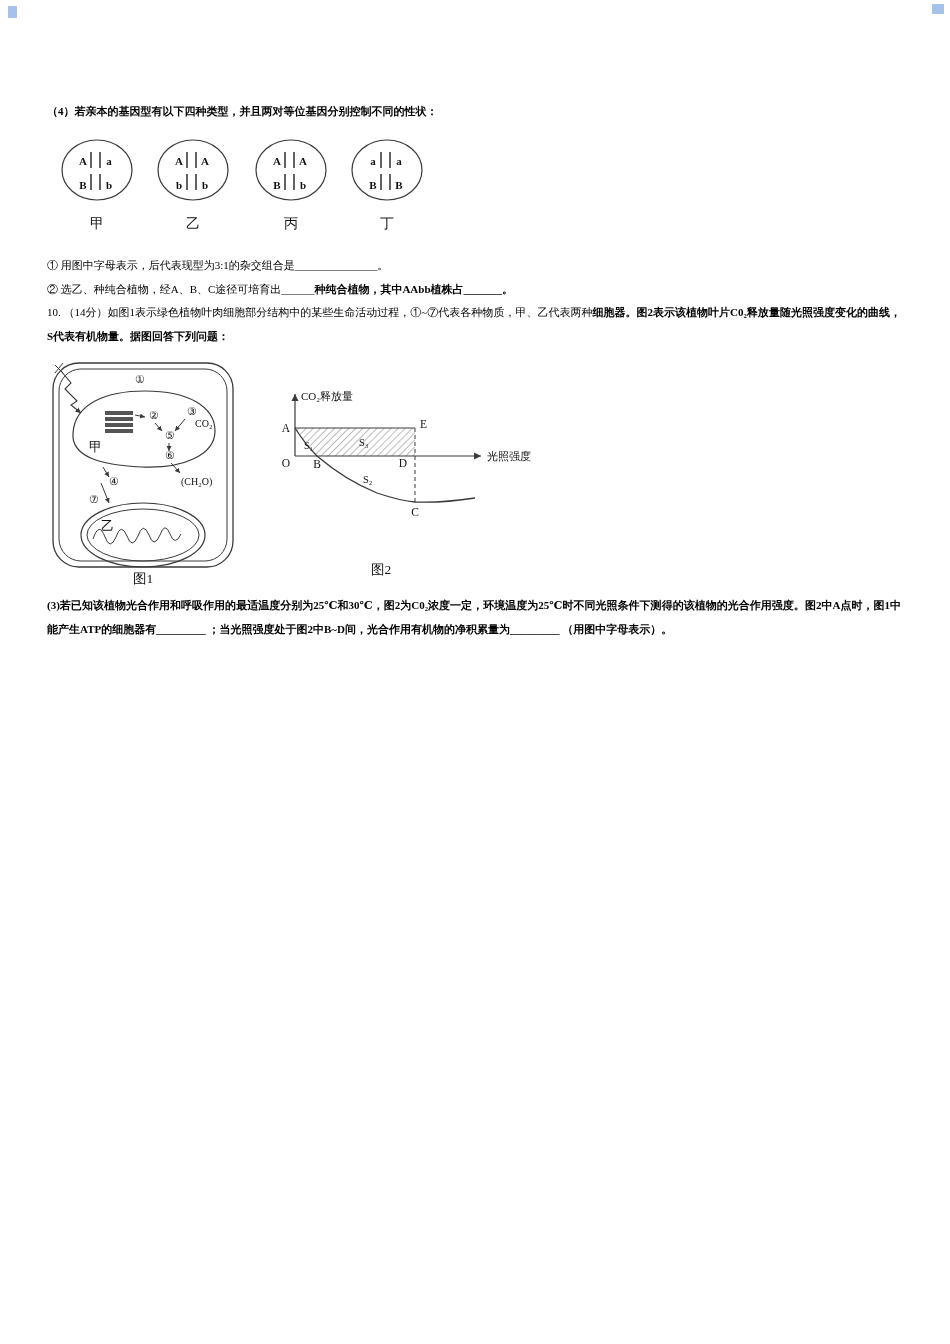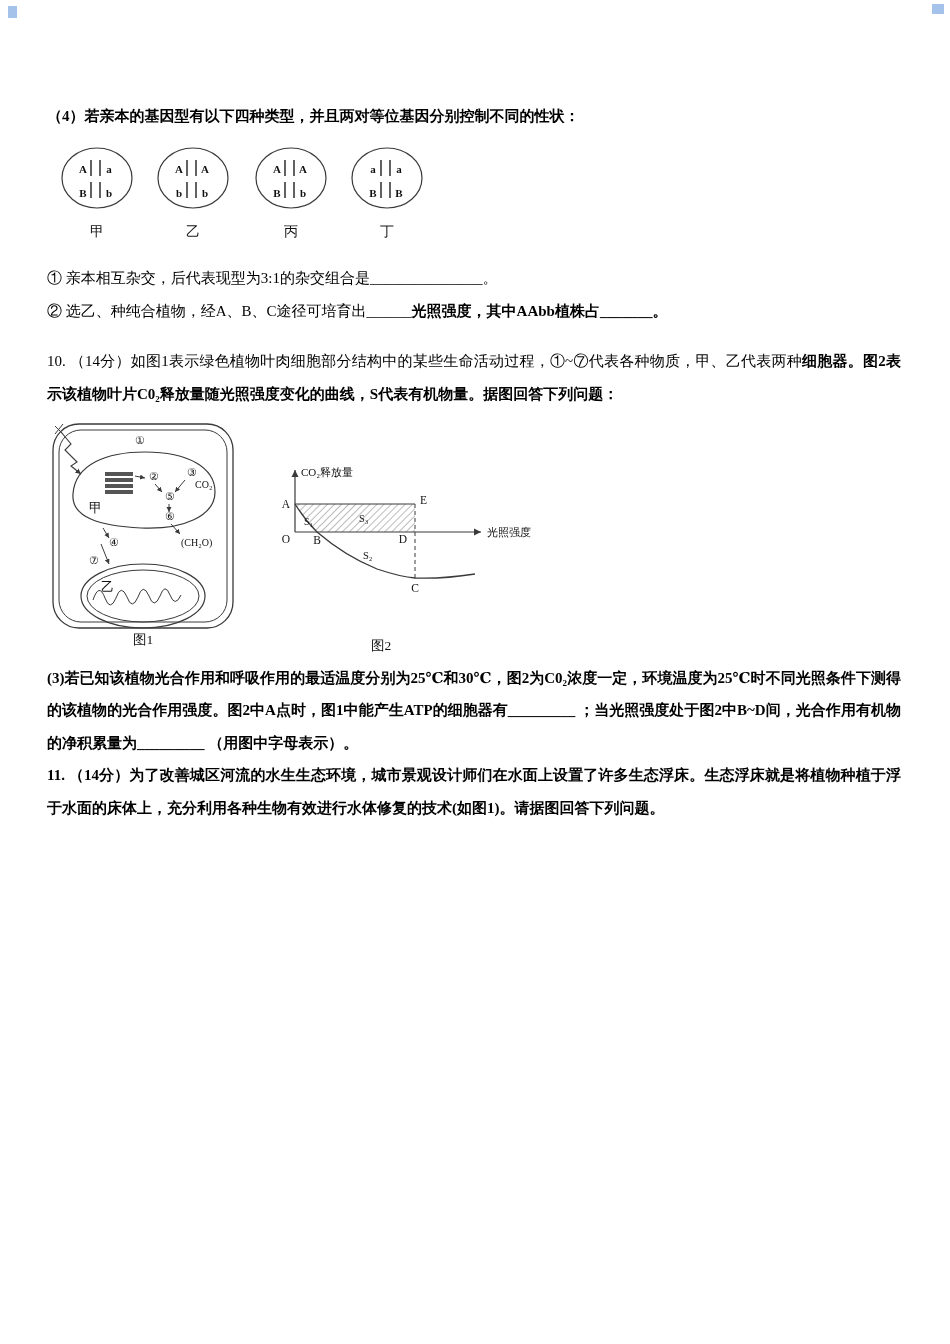--- a/index.html
+++ b/index.html
@@ -3,27 +3,27 @@
 <meta charset="utf-8">
 <style>
   * { margin:0; padding:0; box-sizing:border-box; }
   html,body { background:#fff; }
   body {
     width:950px; height:1344px;
     font-family:"Liberation Serif","DejaVu Serif",serif;
     color:#000; position:relative; overflow:hidden;
   }
   .page { width:950px; height:1344px; padding:100px 49px 0 47px; }
-  .para { font-size:15px; line-height:2.16; text-align:justify; }
+  .para { font-size:11px; line-height:2.16; text-align:justify; }
   .rb { font-weight:bold; }
   .mt-s { margin-top:14px; }
-  .mt-m { margin-top:18px; }
+  .mt-m { margin-top:0; }
   .figblock { margin:12px 0 0 6px; }
   .figrow { display:flex; align-items:flex-start; gap:24px; margin:6px 0 4px 2px; }
-  .fig2wrap { margin-top:46px; }
+  .fig2wrap { margin-top:31px; }
   svg text { font-family:"Liberation Serif","DejaVu Serif",serif; fill:#111; }
   .svgln { stroke:#3a3a3a; fill:none; }
   .num { font-size:11px; }
   .scan-artifact { position:absolute; background:#5b8fd9; opacity:.55; }
   .sa-l { left:8px; top:6px; width:9px; height:12px; }
   .sa-r { right:6px; top:4px; width:12px; height:10px; }
 </style>
 </head>
 <body>
 
@@ -80,22 +80,22 @@
         <text x="56" y="29" font-size="11" font-weight="600" text-anchor="middle">a</text>
         <text x="30" y="53" font-size="11" font-weight="600" text-anchor="middle">B</text>
         <line class="svgln" x1="38" y1="38" x2="38" y2="54" stroke-width="1.6"></line>
         <line class="svgln" x1="47" y1="38" x2="47" y2="54" stroke-width="1.6"></line>
         <text x="56" y="53" font-size="11" font-weight="600" text-anchor="middle">B</text>
         <text x="44" y="92" font-size="14" text-anchor="middle">丁</text>
       </g>
     </svg>
   </div>
 
-  <p class="para mt-s"><span>① 亲本相互杂交，后代表现型为3:1的杂交组合是_______________。</span></p>
-  <p class="para"><span>② 选乙、种纯合植物，经A、B、C途径可培育出______</span><span class="rb">光照强度，其中AAbb植株占_______。</span></p>
+  <p class="para mt-s"><span>① 用图中字母表示，后代表现型为3:1的杂交组合是_______________。</span></p>
+  <p class="para"><span>② 选乙、种纯合植物，经A、B、C途径可培育出______</span><span class="rb">种纯合植物，其中AAbb植株占_______。</span></p>
 
   <p class="para mt-m"><span>10. （14分）如图1表示绿色植物叶肉细胞部分结构中的某些生命活动过程，①~⑦代表各种物质，甲、乙代表两种</span><span class="rb">细胞器。图2表示该植物叶片C0₂释放量随光照强度变化的曲线，S代表有机物量。据图回答下列问题：</span></p>
 
   <div class="figrow">
 
     <svg width="190" height="235" viewBox="0 0 190 235">
       <defs>
         <marker id="a1" markerWidth="7" markerHeight="7" refX="5" refY="2.5" orient="auto">
           <path d="M0,0 L5,2.5 L0,5 Z" fill="#3a3a3a"></path>
         </marker>
@@ -166,15 +166,14 @@
         <text x="144" y="81" font-size="11.5" text-anchor="end">D</text>
         <text x="157" y="42" font-size="11.5">E</text>
         <text x="152" y="130" font-size="11.5" text-anchor="middle">C</text>
         <text x="118" y="188" font-size="13.5" text-anchor="middle">图2</text>
       </svg>
     </div>
   </div>
 
   <p class="para"><span class="rb">(3)若已知该植物光合作用和呼吸作用的最适温度分别为25℃和30℃，图2为C0₂浓度一定，环境温度为25℃时不同光照条件下测得的该植物的光合作用强度。图2中A点时，图1中能产生ATP的细胞器有_________ ；当光照强度处于图2中B~D间，光合作用有机物的净积累量为_________ （用图中字母表示）。</span></p>
 
-  <p class="para"><span class="rb">11. （14分）为了改善城区河流的水生生态环境，城市景观设计师们在水面上设置了许多生态浮床。生态浮床就是将植物种植于浮于水面的床体上，充分利用各种生物有效进行水体修复的技术(如图1)。请据图回答下列问题。</span></p>
 
 </div>
 
 </body></html>

